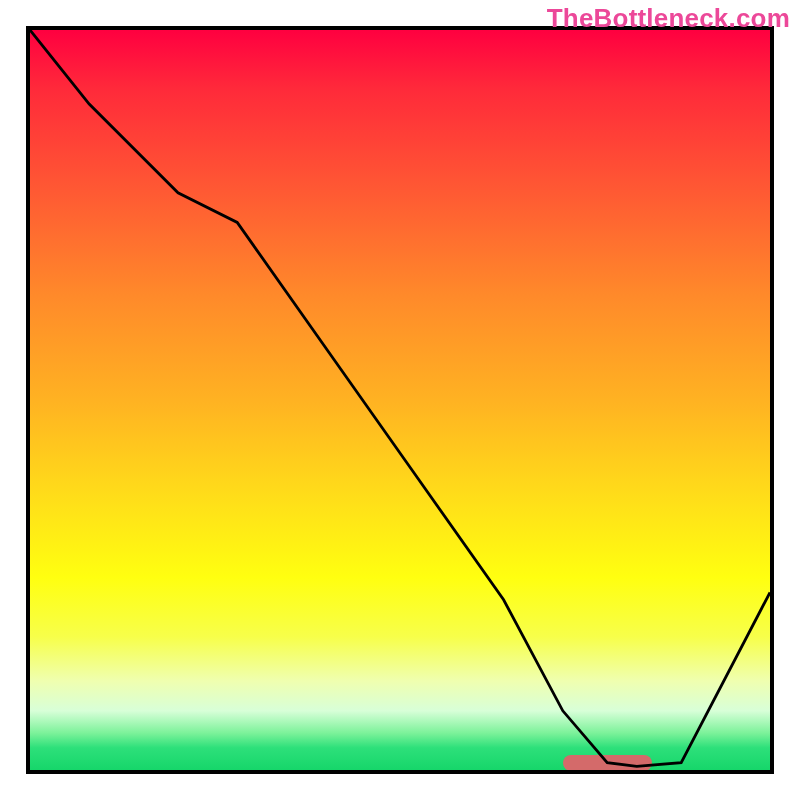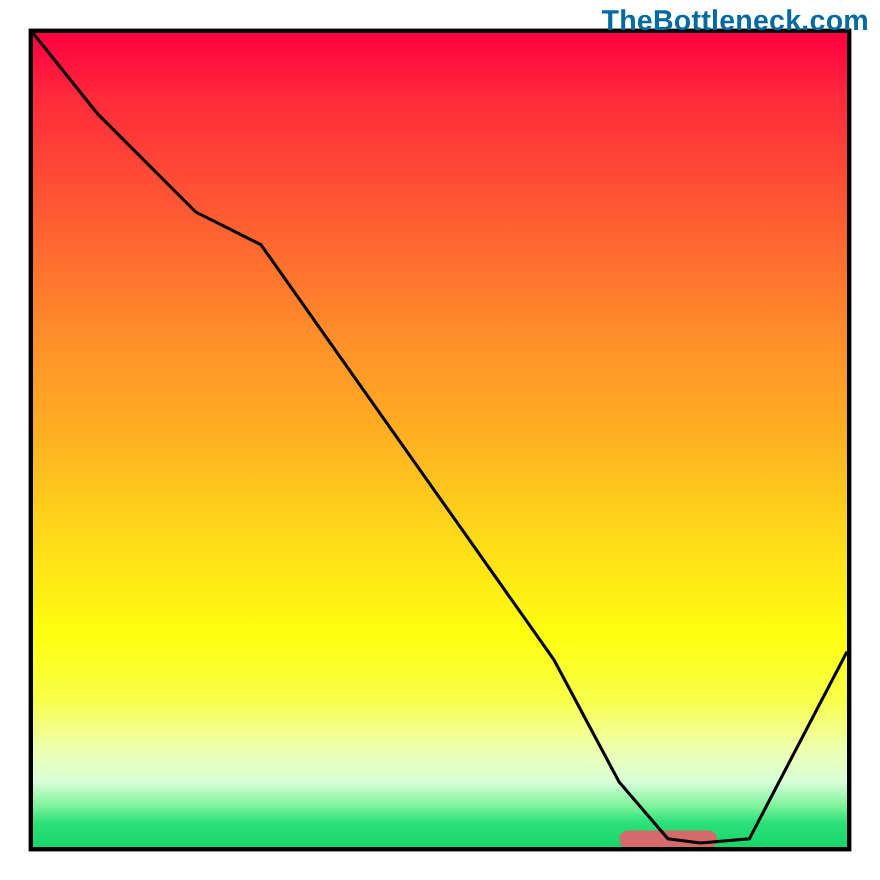--- a/index.html
+++ b/index.html
@@ -14,21 +14,21 @@
     position: relative;
     width: 800px;
     height: 800px;
   }
   .watermark {
     position: absolute;
     top: 3px;
     right: 10px;
     font-size: 26px;
     font-weight: 600;
-    color: #0369a1;
+    color: #ec4899;
     letter-spacing: 0.2px;
     z-index: 5;
   }
   .plot-area {
     position: absolute;
     left: 26px;
     top: 26px;
     width: 748px;
     height: 748px;
     box-sizing: border-box;

